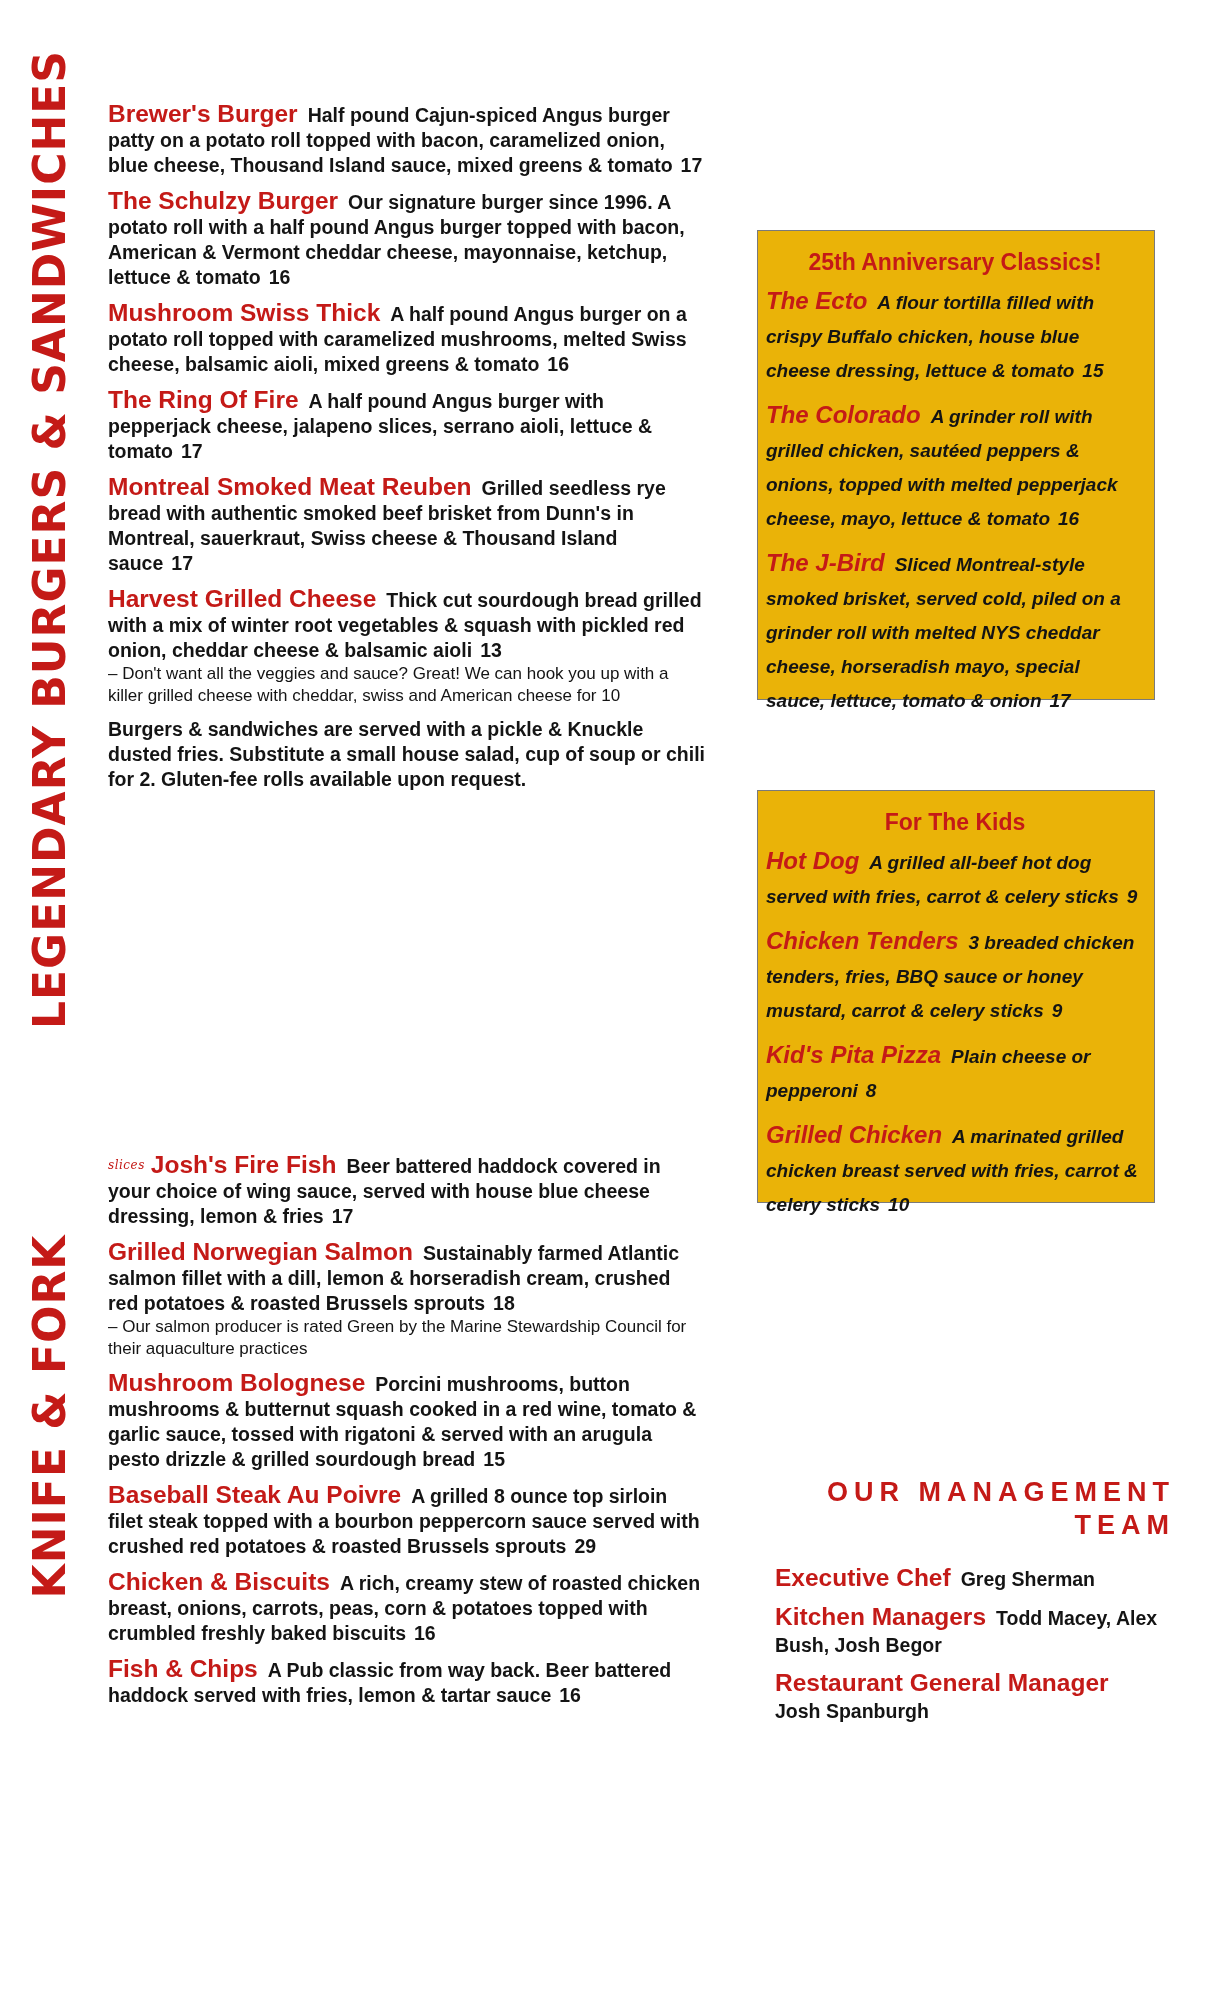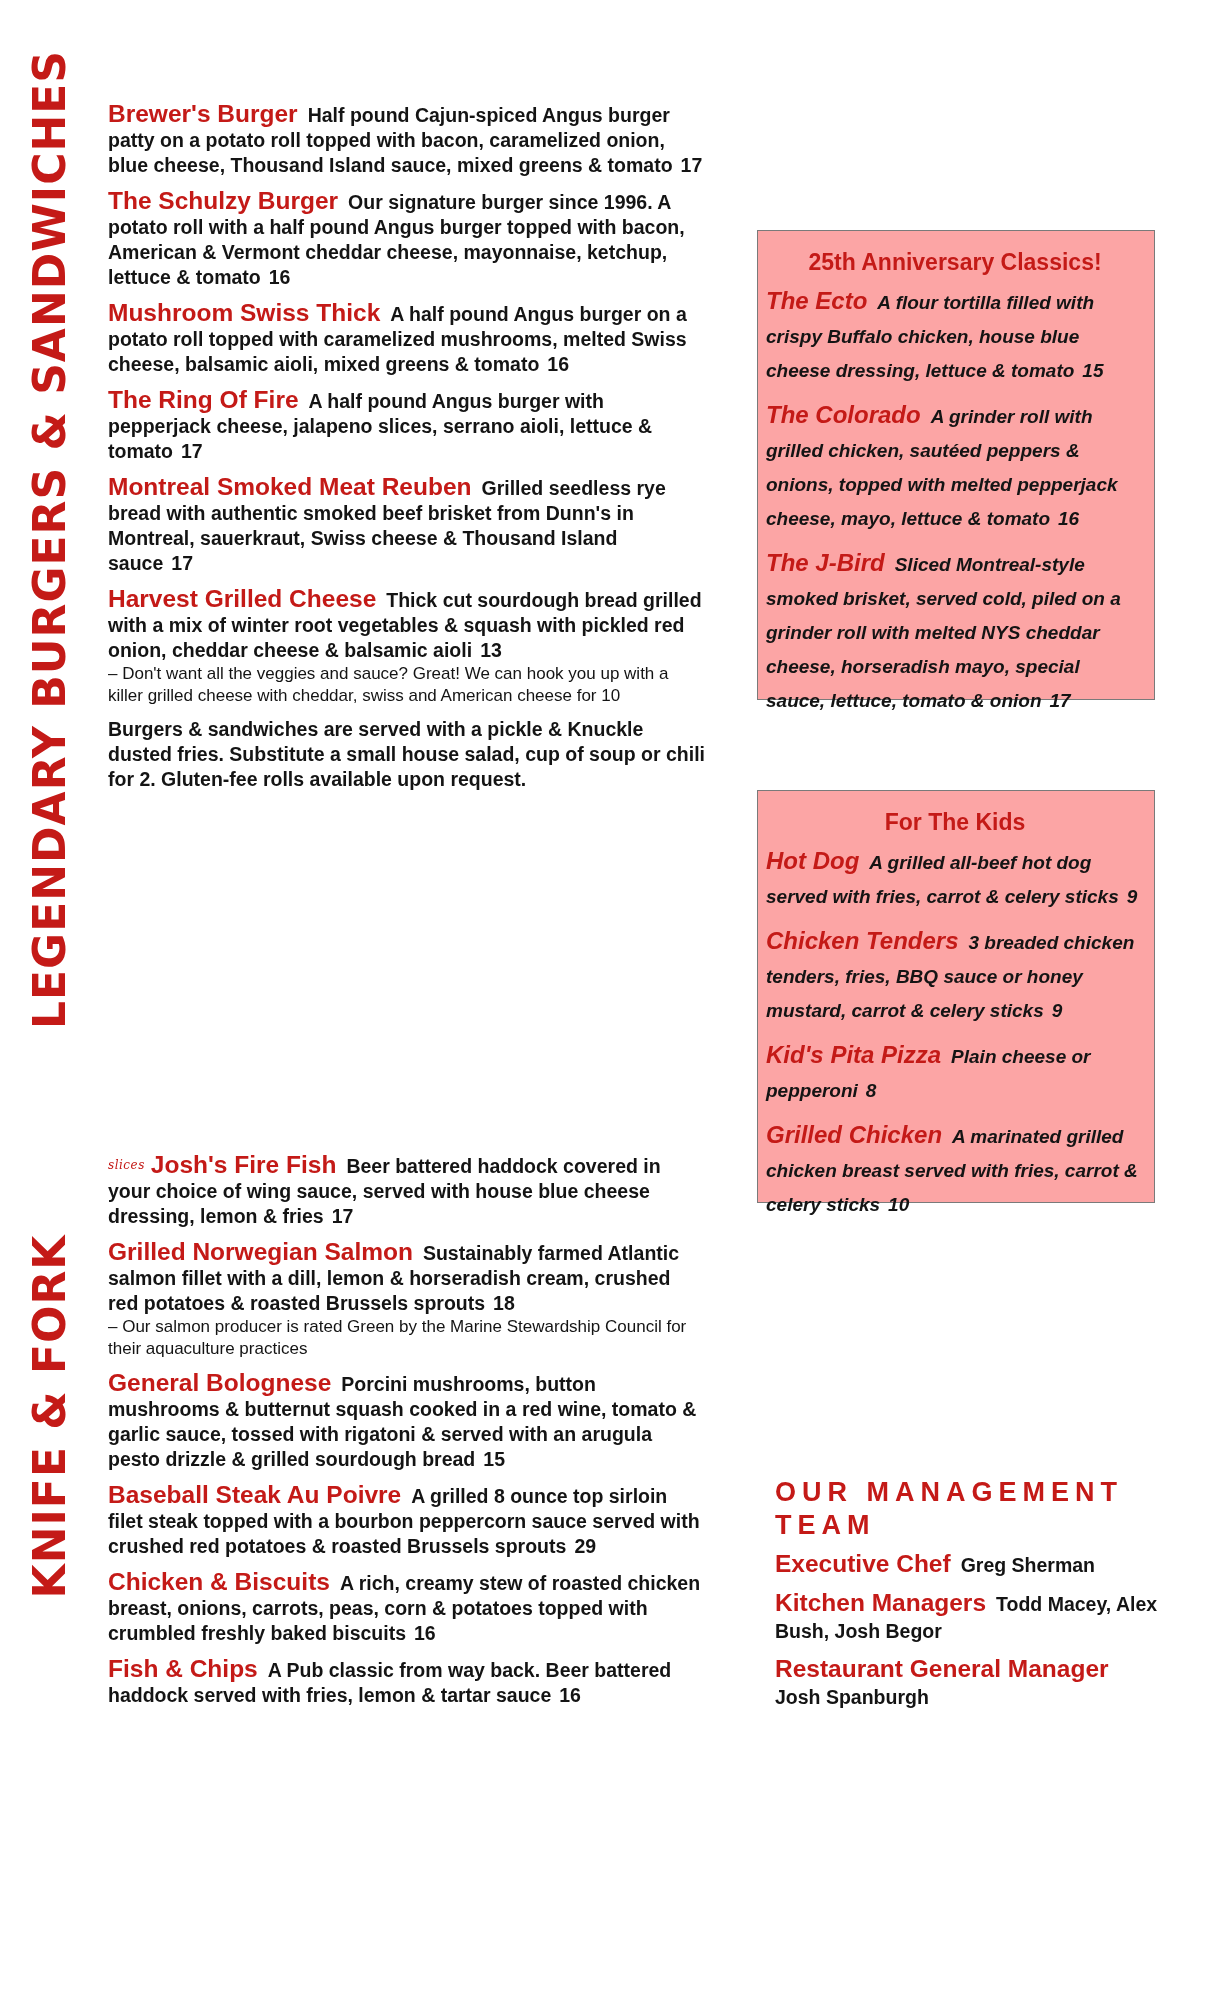--- a/index.html
+++ b/index.html
@@ -12,26 +12,26 @@
   .col { position: absolute; left: 108px; width: 598px; }
   .item { margin: 4px 0 10px 0; font-size: 19.5px; line-height: 25px; font-weight: bold; }
   .item .name { color: #c41a17; font-size: 24.5px; font-weight: bold; margin-right: 10px; }
   .item .desc { color: #141414; }
   .item .price { color: #141414; margin-left: 8px; }
   .item .note { display: block; font-weight: normal; font-size: 17px; line-height: 22px; margin-top: 0px; }
   .note-block { font-size: 19.5px; line-height: 25px; font-weight: bold; margin-top: 8px; }
   .spicy { color: #c41a17; font-family: "DejaVu Serif", serif; font-style: italic; font-weight: normal;
            font-size: 12px; margin-right: 6px; vertical-align: 4px; letter-spacing: 0.5px; }
   .box { position: absolute; left: 757px; width: 398px; border: 1.5px solid #7a7a7a; box-sizing: border-box;
-         padding: 14px 10px 10px 8px; background: #fca5a5; }
+         padding: 14px 10px 10px 8px; background: #eab308; }
   .box .box-title { text-align: center; color: #c41a17; font-size: 23px; font-weight: bold; margin: 4px 0 8px 0; }
   .box .item { font-size: 19px; line-height: 34px; margin-bottom: 10px; font-style: italic; }
   .box .item .name { font-size: 24px; }
   .mgmt { position: absolute; left: 775px; width: 400px; top: 1476px; }
-  .mgmt .header { text-align: left; color: #c41a17; font-weight: bold; font-size: 27px; letter-spacing: 6px; line-height: 33px; margin-bottom: 8px; padding-left: 0; }
+  .mgmt .header { text-align: right; color: #c41a17; font-weight: bold; font-size: 27px; letter-spacing: 6px; line-height: 33px; margin-bottom: 22px; padding-left: 0; }
   .mgmt .row { font-size: 19.5px; line-height: 27px; font-weight: bold; margin-bottom: 10px; }
   .mgmt .row .role { color: #c41a17; font-size: 24.5px; margin-right: 10px; }
 </style>
 </head>
 <body>
 
 <div class="vtitle" style="top:41px; height:996px;">
   <span>LEGENDARY BURGERS &amp; SANDWICHES</span>
 </div>
 <div class="vtitle" style="top:1237px; height:358px;">
@@ -63,21 +63,21 @@
 
 <div class="col" style="top:1148px;">
   <div class="item">
     <span class="spicy">slices</span><span class="name">Josh's Fire Fish</span><span class="desc">Beer battered haddock covered in your choice of wing sauce, served with house blue cheese dressing, lemon &amp; fries</span><span class="price">17</span>
   </div>
   <div class="item">
     <span class="name">Grilled Norwegian Salmon</span><span class="desc">Sustainably farmed Atlantic salmon fillet with a dill, lemon &amp; horseradish cream, crushed red potatoes &amp; roasted Brussels sprouts</span><span class="price">18</span>
     <span class="note">– Our salmon producer is rated Green by the Marine Stewardship Council for their aquaculture practices</span>
   </div>
   <div class="item">
-    <span class="name">General Bolognese</span><span class="desc">Porcini mushrooms, button mushrooms &amp; butternut squash cooked in a red wine, tomato &amp; garlic sauce, tossed with rigatoni &amp; served with an arugula pesto drizzle &amp; grilled sourdough bread</span><span class="price">15</span>
+    <span class="name">Mushroom Bolognese</span><span class="desc">Porcini mushrooms, button mushrooms &amp; butternut squash cooked in a red wine, tomato &amp; garlic sauce, tossed with rigatoni &amp; served with an arugula pesto drizzle &amp; grilled sourdough bread</span><span class="price">15</span>
   </div>
   <div class="item">
     <span class="name">Baseball Steak Au Poivre</span><span class="desc">A grilled 8 ounce top sirloin filet steak topped with a bourbon peppercorn sauce served with crushed red potatoes &amp; roasted Brussels sprouts</span><span class="price">29</span>
   </div>
   <div class="item">
     <span class="name">Chicken &amp; Biscuits</span><span class="desc">A rich, creamy stew of roasted chicken breast, onions, carrots, peas, corn &amp; potatoes topped with crumbled freshly baked biscuits</span><span class="price">16</span>
   </div>
   <div class="item">
     <span class="name">Fish &amp; Chips</span><span class="desc">A Pub classic from way back. Beer battered haddock served with fries, lemon &amp; tartar sauce</span><span class="price">16</span>
   </div>

